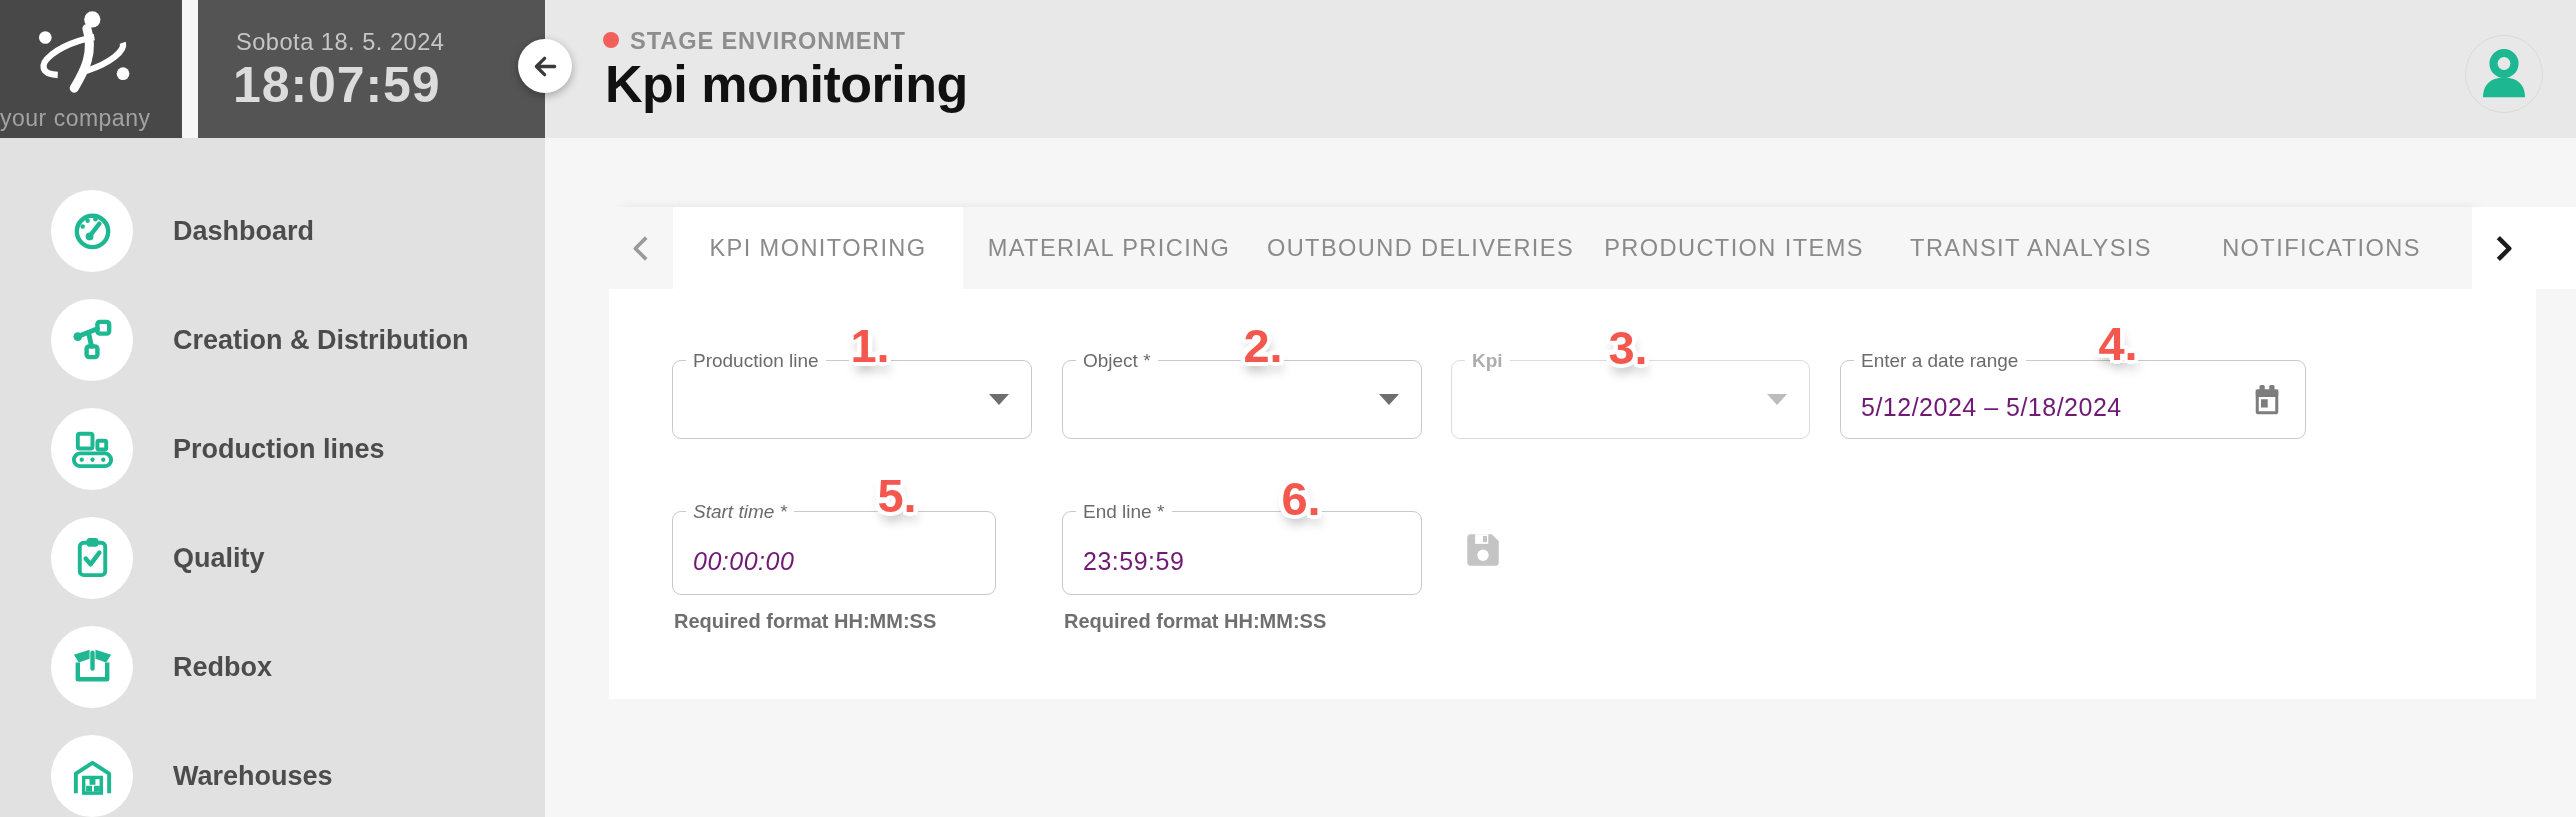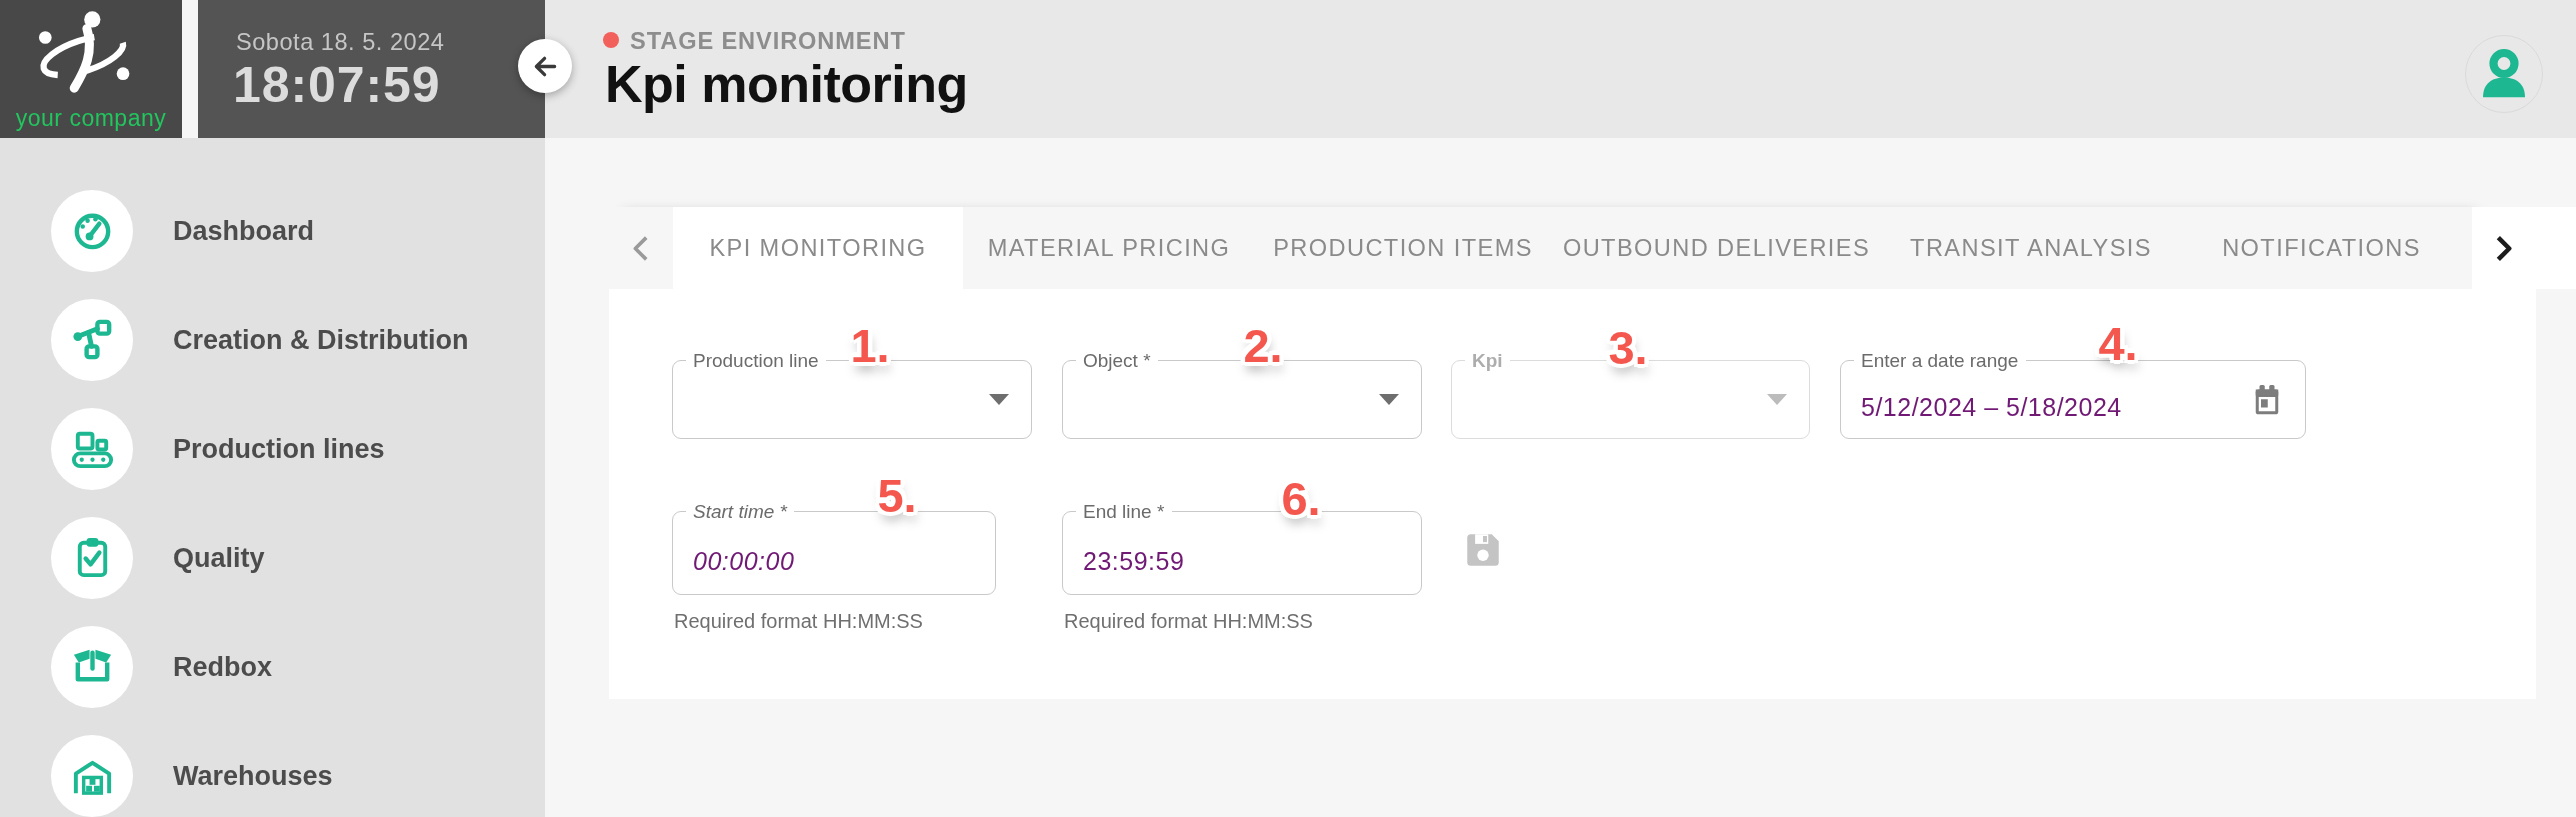--- a/index.html
+++ b/index.html
@@ -3,22 +3,22 @@
 <meta charset="utf-8">
 <style>
   * { margin:0; padding:0; box-sizing:border-box; }
   html,body { width:2576px; height:817px; }
   body { font-family:"Liberation Sans", sans-serif; background:#f6f6f6; }
   .screen { position:relative; width:2576px; height:817px; overflow:hidden; background:#f6f6f6; }
 
   
   .logo-block { position:absolute; left:0; top:0; width:182px; height:138px; background:#484848; }
   .logo-mark { position:absolute; left:27px; top:5.4px; width:127px; height:94px; }
-  .logo-text { position:absolute; left:0; top:105px; width:182px; text-align:center;
-               color:#22c55e; font-size:23px; letter-spacing:0.5px; }
+  .logo-text { position:absolute; left:0; top:105px; width:182px; 
+               color:#a3a3a3; font-size:23px; letter-spacing:0.5px; }
   .clock-block { position:absolute; left:198px; top:0; width:363px; height:138px; background:#545454; }
   .clock-date { position:absolute; left:38px; top:29px; font-size:23.6px; color:#c6c6c6; letter-spacing:0.5px; }
   .clock-time { position:absolute; left:35px; top:56px; font-size:50px; font-weight:700; color:#dcdcdc; letter-spacing:0.9px; }
 
   
   .header { position:absolute; left:545px; top:0; width:2031px; height:138px; background:#e8e8e8; }
   .env-dot { position:absolute; left:603px; top:32px; width:16.3px; height:16.3px; border-radius:50%; background:#f2605c; }
   .env-label { position:absolute; left:630px; top:28px; font-size:23.6px; font-weight:700; color:#8d8d8d; letter-spacing:0.9px; }
   .page-title { position:absolute; left:605px; top:54px; font-size:52px; font-weight:700; color:#111111; letter-spacing:-0.5px; }
   .back-btn { position:absolute; left:518px; top:39px; width:54px; height:54px; border-radius:50%;
@@ -53,21 +53,21 @@
   .field .flabel { position:absolute; top:-11px; left:12.7px; background:#ffffff; padding:0 7.3px;
                    font-size:19px; color:#6b6b6b; white-space:nowrap; }
   .field .fvalue { position:absolute; left:20px; top:8px; height:100%; display:flex; align-items:center;
                    font-size:25px; color:#701a75; letter-spacing:0.5px; }
   .field.muted { border-color:#dcdcdc; }
   .field.muted .flabel { color:#adadad; }
   .dd-arrow { position:absolute; right:22px; top:50%; margin-top:-5.4px; width:0; height:0;
               border-left:10px solid transparent; border-right:10px solid transparent; border-top:11.8px solid #6e6e6e; }
   .dd-arrow.muted { border-top-color:#bcbcbc; }
   .cal-icon { position:absolute; right:20px; top:50%; margin-top:-18px; width:36px; height:36px; }
-  .hint { position:absolute; font-size:20px; color:#6f6f6f; }
+  .hint { position:absolute; font-size:20px; color:#6f6f6f;font-weight:bold; }
   .save-btn { position:absolute; left:1462px; top:529px; width:42px; height:42px; cursor:pointer; }
 
   
   .ann { position:absolute; transform:translate(-50%,-50%); font-size:47px; font-weight:800; color:#f4574e;
          text-shadow:
            -3.6px -3.6px 0 #fff, 3.6px -3.6px 0 #fff, -3.6px 3.6px 0 #fff, 3.6px 3.6px 0 #fff,
            -4.5px 0 0 #fff, 4.5px 0 0 #fff, 0 -4.5px 0 #fff, 0 4.5px 0 #fff,
            1.8px 8.2px 11px rgba(0,0,0,0.35);
   }
   .a1{left:870px; top:345px;} .a2{left:1263px; top:345px;} .a3{left:1628px; top:347px;}
@@ -204,22 +204,22 @@
   <div class="tabstrip">
     <div class="tab-paddle-left">
       <span>
         <svg width="23.6" height="31" viewBox="0 0 26 34">
           <path d="M19,5 L7,17 L19,29" fill="none" stroke="#9a9a9a" stroke-width="4" stroke-linejoin="round"></path>
         </svg>
       </span>
     </div>
     <div class="tab t1 active">KPI MONITORING</div>
     <div class="tab t2">MATERIAL PRICING</div>
+    <div class="tab t4">OUTBOUND DELIVERIES</div>
     <div class="tab t3">PRODUCTION ITEMS</div>
-    <div class="tab t4">OUTBOUND DELIVERIES</div>
     <div class="tab t5">TRANSIT ANALYSIS</div>
     <div class="tab t6">NOTIFICATIONS</div>
   </div>
   <div class="tab-paddle-right">
     <span>
       <svg width="23.6" height="31" viewBox="0 0 26 34">
         <path d="M7,5 L19,17 L7,29" fill="none" stroke="#1c1c1c" stroke-width="5" stroke-linejoin="round"></path>
       </svg>
     </span>
   </div>

